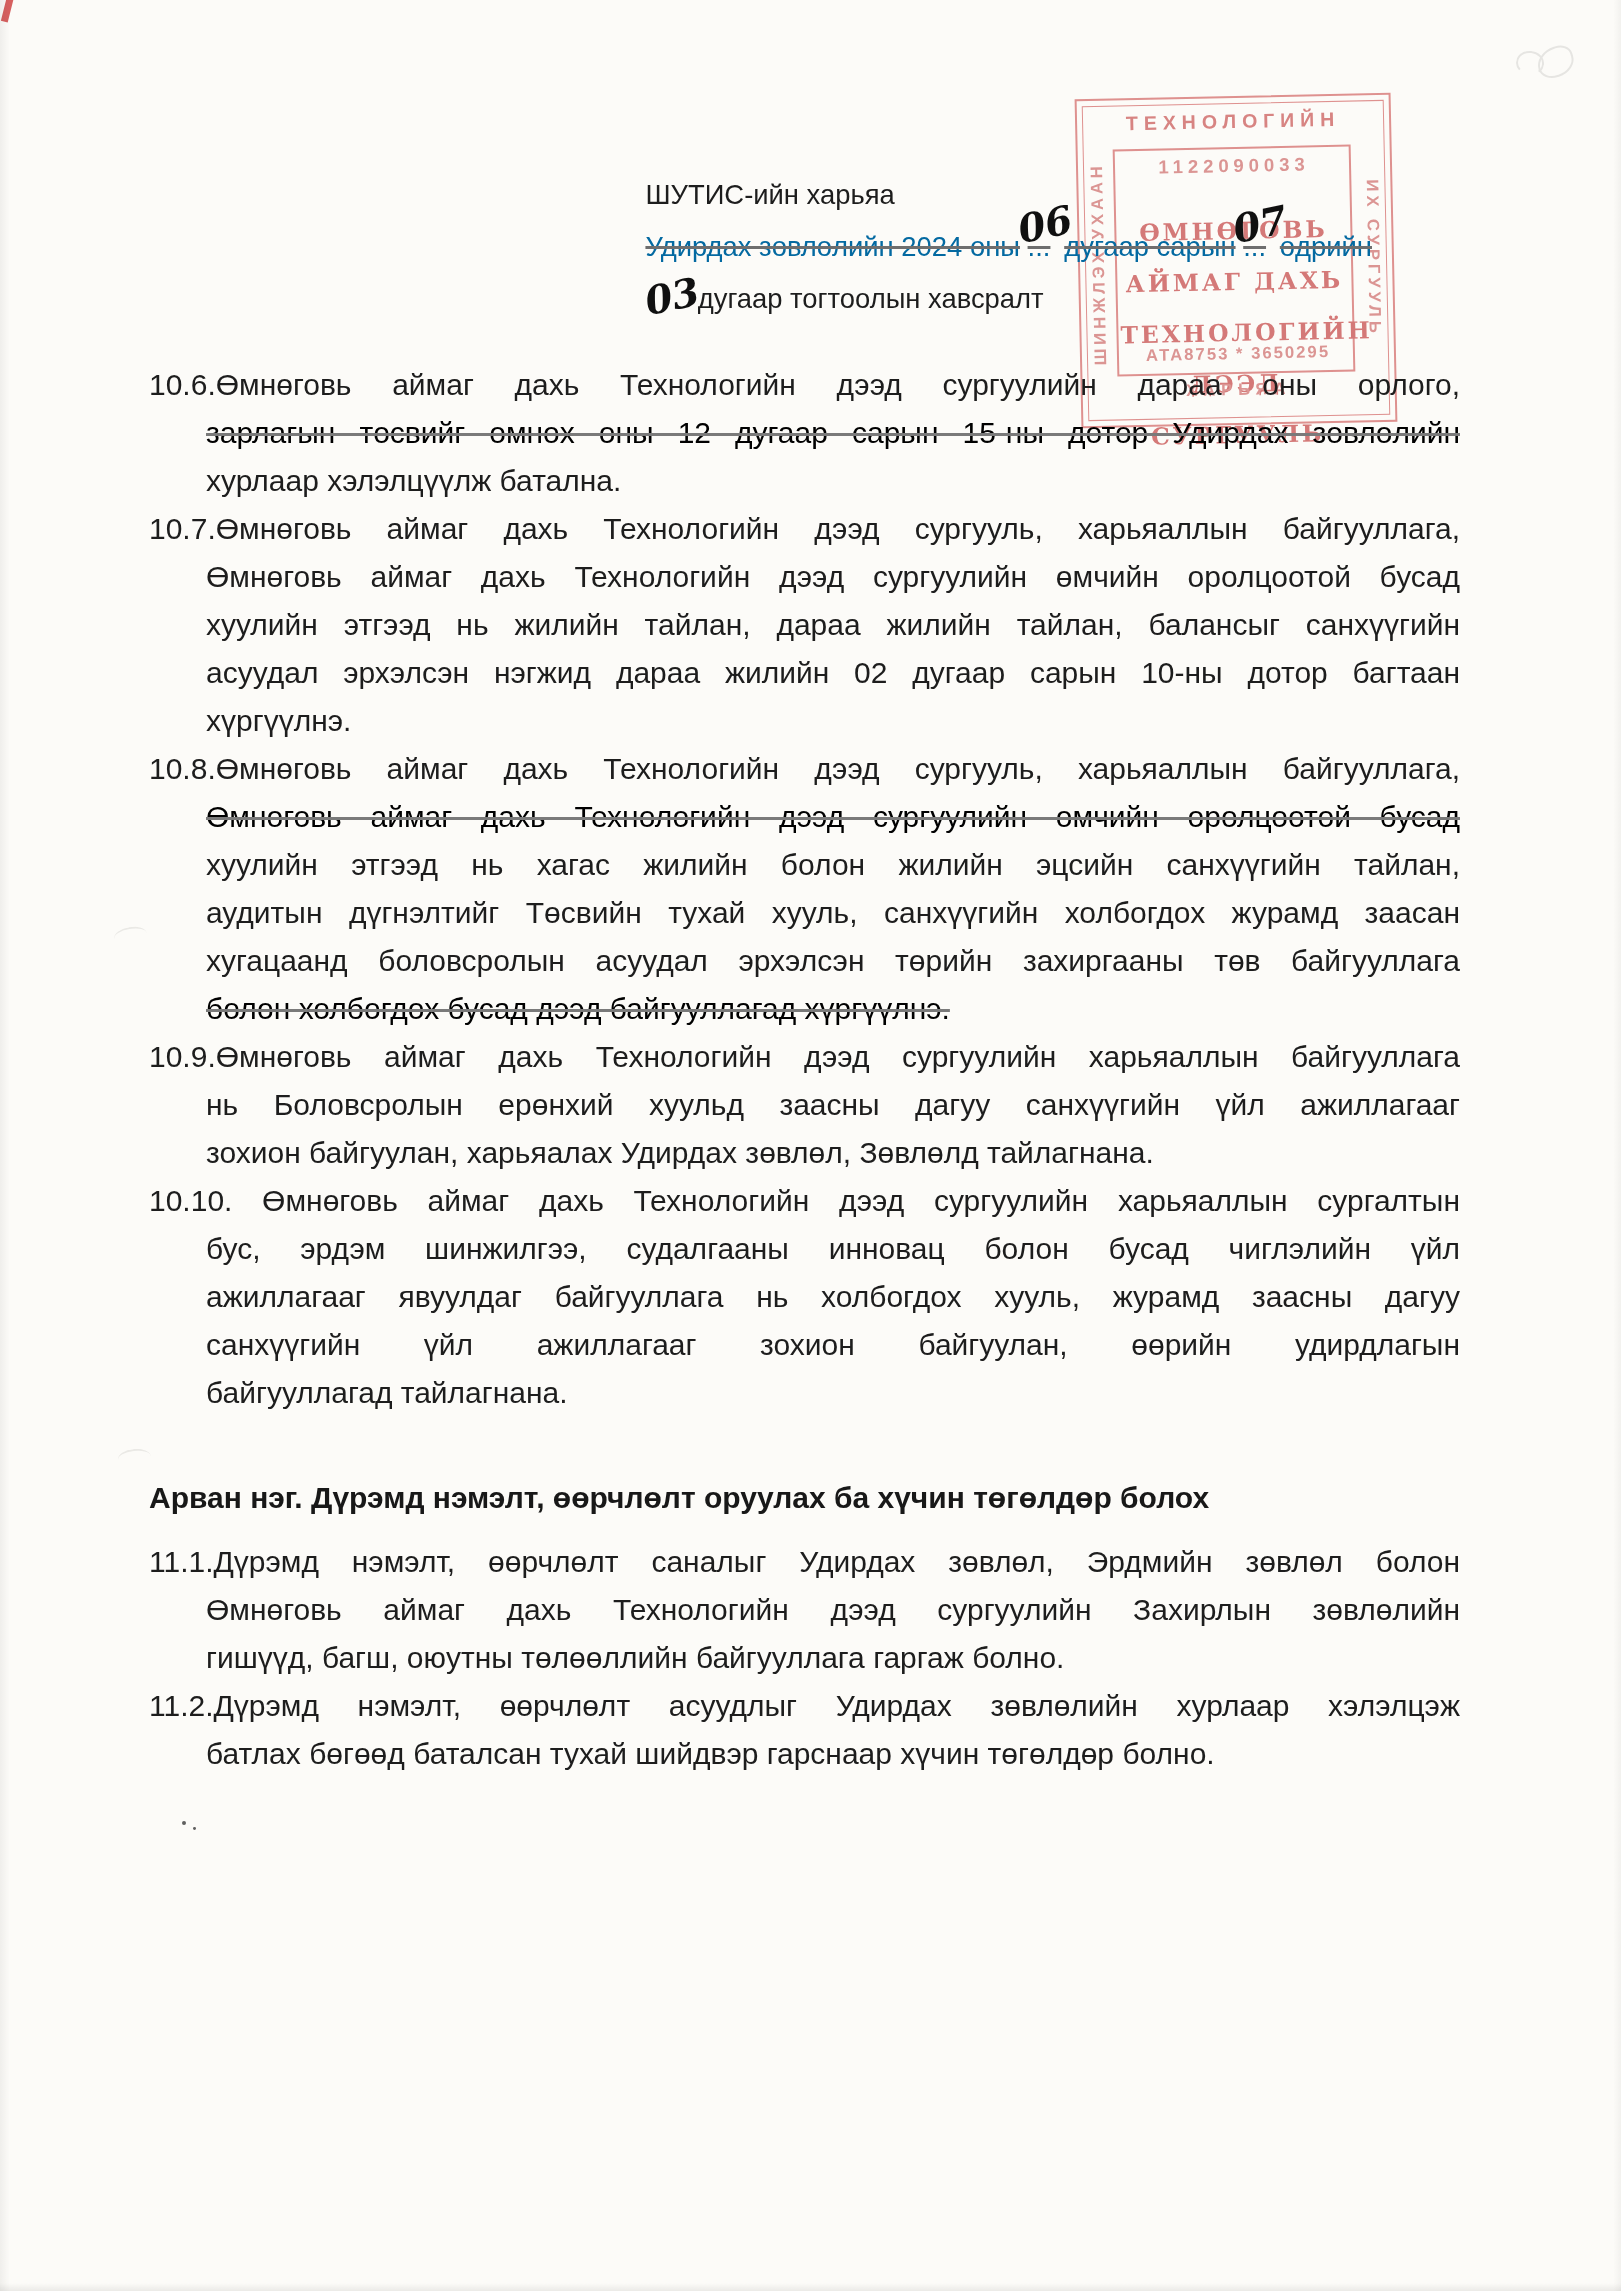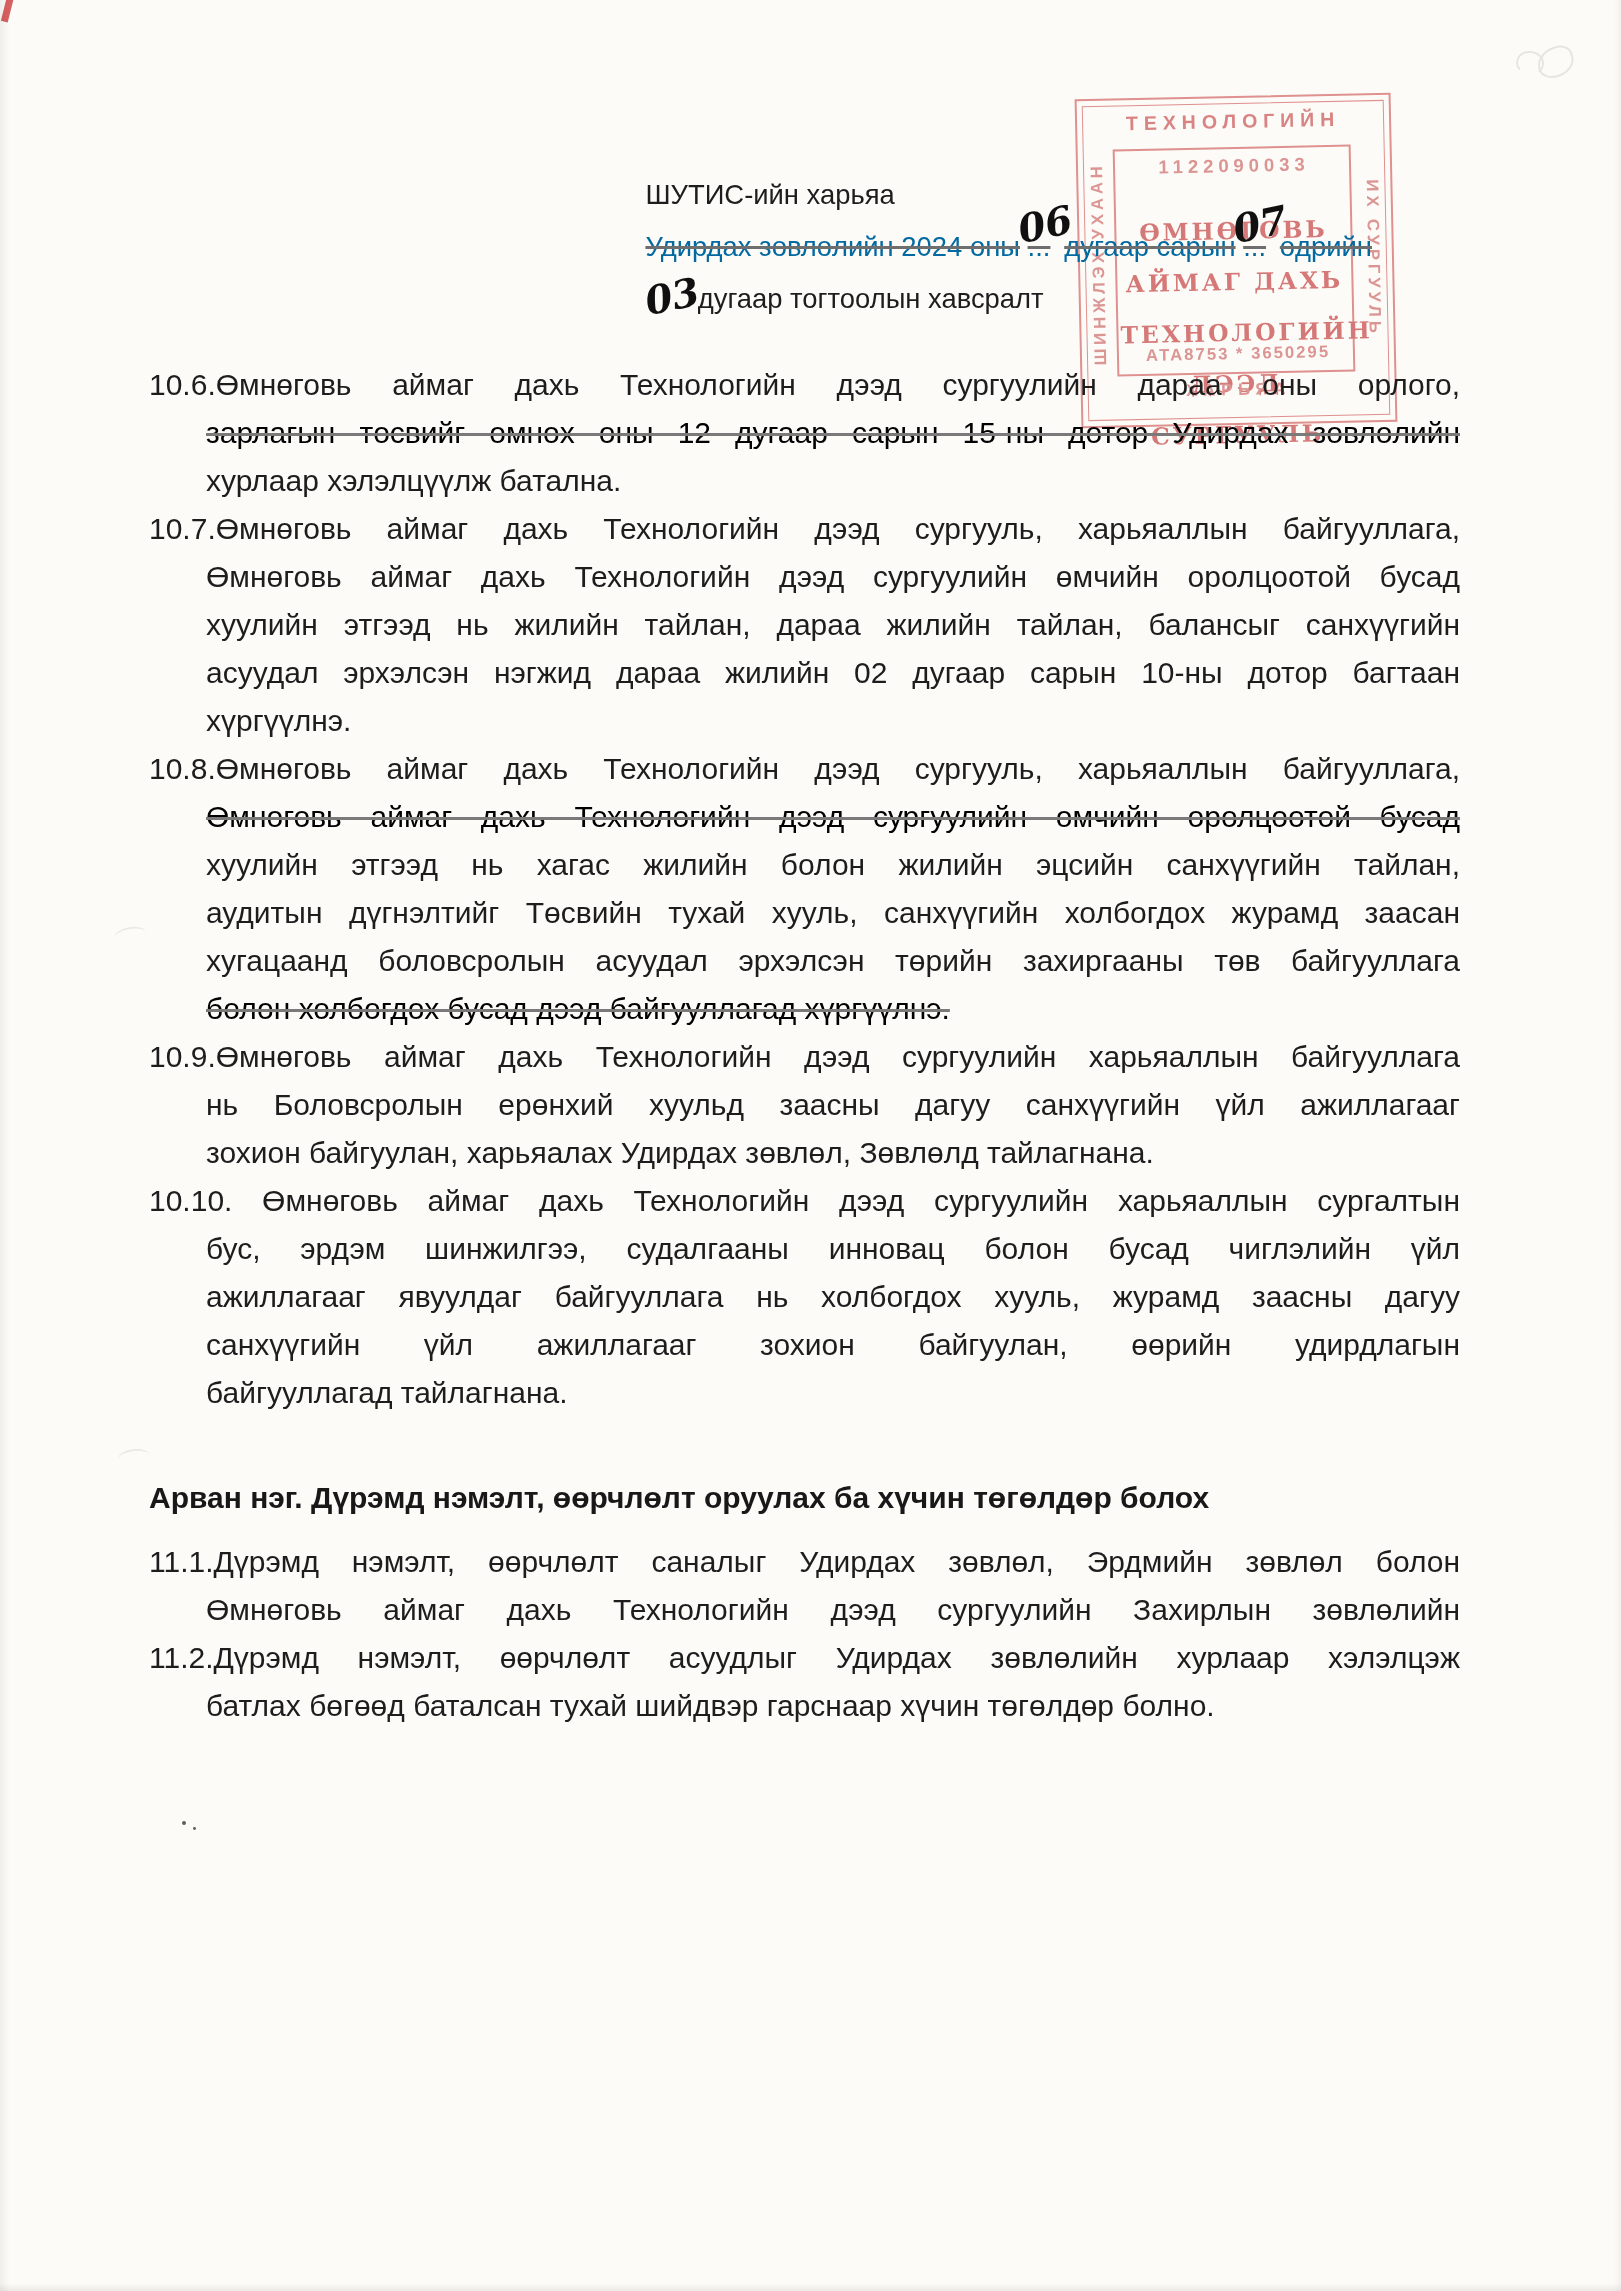--- a/index.html
+++ b/index.html
@@ -211,20 +211,21 @@
       <div class="l cont">ажиллагааг явуулдаг байгууллага нь холбогдох хууль, журамд заасны дагуу</div>
       <div class="l cont">санхүүгийн үйл ажиллагааг зохион байгуулан, өөрийн удирдлагын</div>
       <div class="l cont last">байгууллагад тайлагнана.</div>
     </div>
 
     <div class="heading">Арван нэг. Дүрэмд нэмэлт, өөрчлөлт оруулах ба хүчин төгөлдөр болох</div>
 
     <div class="para">
       <div class="l first">11.1.Дүрэмд нэмэлт, өөрчлөлт саналыг Удирдах зөвлөл, Эрдмийн зөвлөл болон</div>
       <div class="l cont">Өмнөговь аймаг дахь Технологийн дээд сургуулийн Захирлын зөвлөлийн</div>
+      <div class="l cont last">гишүүд, багш, оюутны төлөөллийн байгууллага гаргаж болно.</div>
     </div>
 
     <div class="para">
       <div class="l first">11.2.Дүрэмд нэмэлт, өөрчлөлт асуудлыг Удирдах зөвлөлийн хурлаар хэлэлцэж</div>
       <div class="l cont last">батлах бөгөөд баталсан тухай шийдвэр гарснаар хүчин төгөлдөр болно.</div>
     </div>
 
   </div>
 </div>
 

